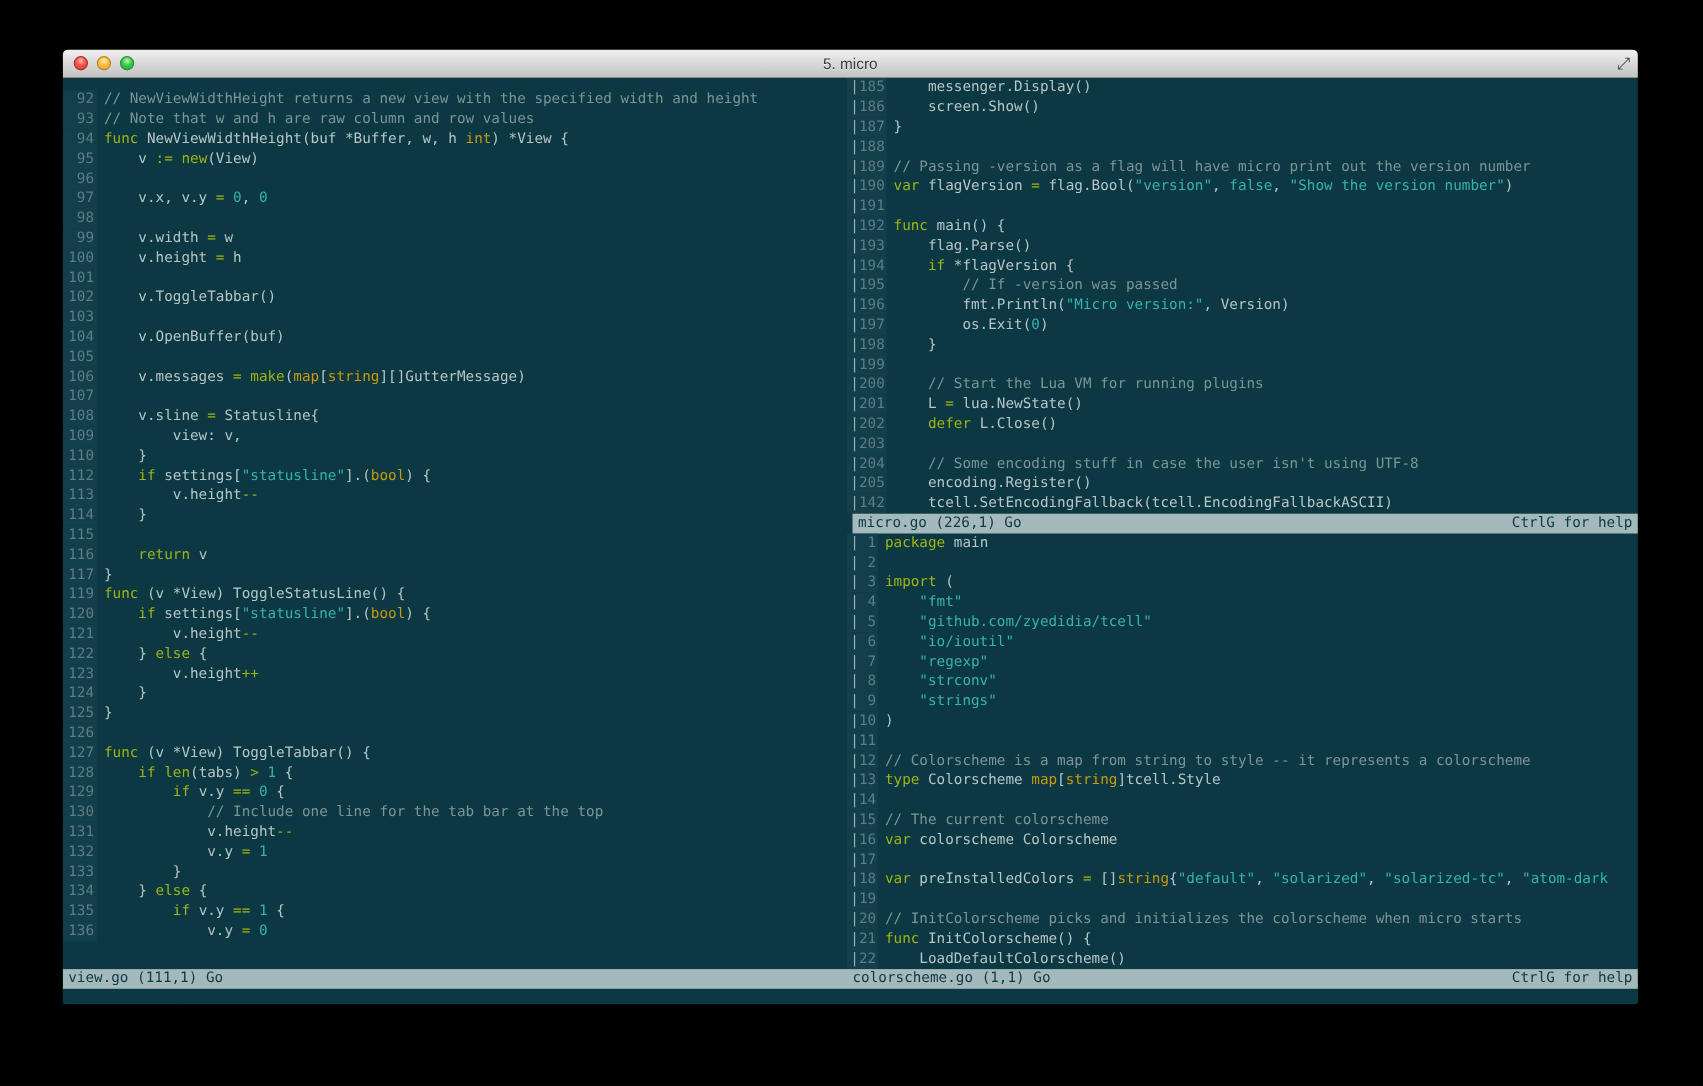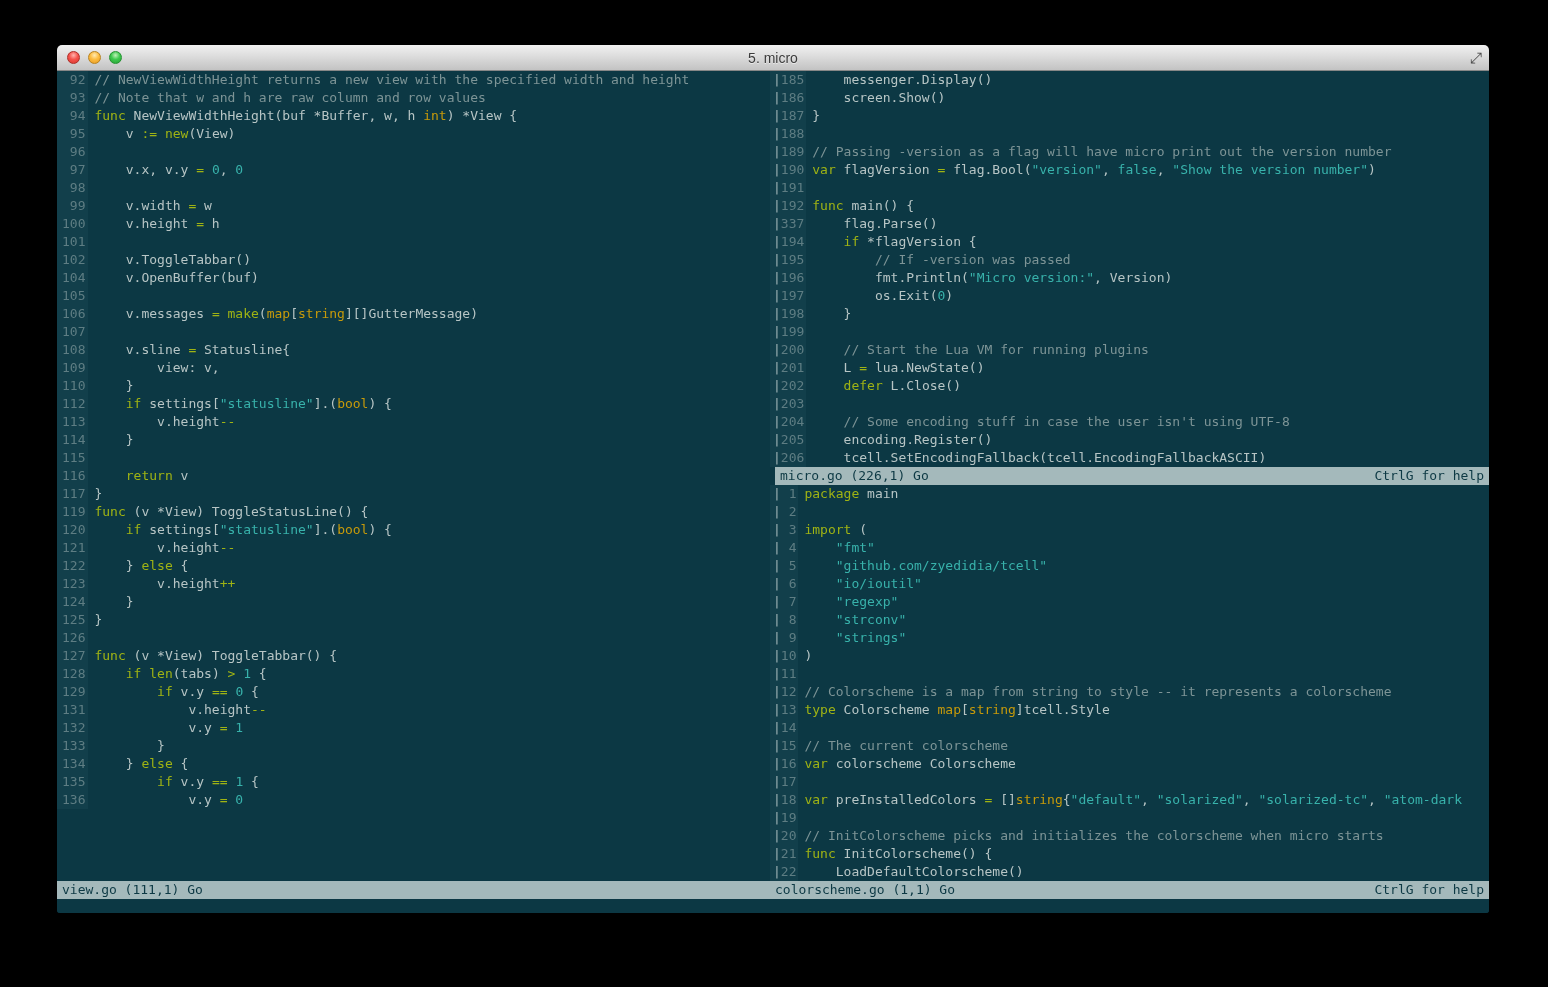--- a/index.html
+++ b/index.html
@@ -21,21 +21,21 @@
   .light.red{background:radial-gradient(circle at 50% 30%,#ffb3ad 0%,#f5534c 45%,#d8362f 100%);border:1px solid #ad2e28;}
   .light.yellow{background:radial-gradient(circle at 50% 30%,#ffeab2 0%,#fdbc40 45%,#e69a23 100%);border:1px solid #b8831f;}
   .light.green{background:radial-gradient(circle at 50% 30%,#c0f0b8 0%,#3ec94e 45%,#28a035 100%);border:1px solid #249231;}
   .title{height:100%;display:flex;align-items:center;justify-content:center;
     font-family:"Liberation Sans",sans-serif;font-size:14px;color:#3b3b3b;text-shadow:0 1px 0 rgba(255,255,255,.55);}
   .resize{position:absolute;right:7px;top:3px;font-size:15px;color:#4a4a4a;cursor:pointer;line-height:20px;}
   
   .term{height:842px;background:var(--bg);display:flex;flex-direction:column;
     font-size:13px;line-height:18px;color:var(--fg);}
   .main{display:flex;height:810px;}
-  .pane-left{width:713px;overflow:hidden;}
+  .pane-left{width:713px;overflow:hidden;margin-top:11px;}
   .right-region{width:719px;display:flex;flex-direction:column;overflow:hidden;}
   .pane-tr{height:396px;overflow:hidden;}
   .pane-br{height:396px;overflow:hidden;}
   .row{display:flex;height:18px;white-space:pre;}
   .gutter{flex:0 0 auto;background:var(--gbg);color:var(--linenum);display:flex;}
   .pane-left .gutter{padding-left:5px;padding-right:3px;}
   .pane-left .ln{display:inline-block;width:3ch;text-align:right;}
   .right-region .gutter{padding-left:3px;padding-right:2px;}
   .pane-tr .ln{display:inline-block;width:3ch;text-align:center;}
   .pane-br .ln{display:inline-block;width:2ch;text-align:right;}
@@ -81,20 +81,21 @@
           <div class="row"><span class="gutter"><span class="ln">93</span></span><span class="content"><span class="sg-c">// Note that w and h are raw column and row values</span></span></div>
           <div class="row"><span class="gutter"><span class="ln">94</span></span><span class="content"><span class="sg-k">func</span><span class="sg-t"> NewViewWidthHeight(buf *Buffer, w, h </span><span class="sg-ty">int</span><span class="sg-t">) *View {</span></span></div>
           <div class="row"><span class="gutter"><span class="ln">95</span></span><span class="content"><span class="sg-t">    v </span><span class="sg-k">:=</span><span class="sg-t"> </span><span class="sg-k">new</span><span class="sg-t">(View)</span></span></div>
           <div class="row"><span class="gutter"><span class="ln">96</span></span><span class="content"></span></div>
           <div class="row"><span class="gutter"><span class="ln">97</span></span><span class="content"><span class="sg-t">    v.x, v.y </span><span class="sg-k">=</span><span class="sg-t"> </span><span class="sg-n">0</span><span class="sg-t">, </span><span class="sg-n">0</span></span></div>
           <div class="row"><span class="gutter"><span class="ln">98</span></span><span class="content"></span></div>
           <div class="row"><span class="gutter"><span class="ln">99</span></span><span class="content"><span class="sg-t">    v.width </span><span class="sg-k">=</span><span class="sg-t"> w</span></span></div>
           <div class="row"><span class="gutter"><span class="ln">100</span></span><span class="content"><span class="sg-t">    v.height </span><span class="sg-k">=</span><span class="sg-t"> h</span></span></div>
           <div class="row"><span class="gutter"><span class="ln">101</span></span><span class="content"></span></div>
           <div class="row"><span class="gutter"><span class="ln">102</span></span><span class="content"><span class="sg-t">    v.ToggleTabbar()</span></span></div>
+          <div class="row"><span class="gutter"><span class="ln">103</span></span><span class="content"></span></div>
           <div class="row"><span class="gutter"><span class="ln">104</span></span><span class="content"><span class="sg-t">    v.OpenBuffer(buf)</span></span></div>
           <div class="row"><span class="gutter"><span class="ln">105</span></span><span class="content"></span></div>
           <div class="row"><span class="gutter"><span class="ln">106</span></span><span class="content"><span class="sg-t">    v.messages </span><span class="sg-k">=</span><span class="sg-t"> </span><span class="sg-k">make</span><span class="sg-t">(</span><span class="sg-ty">map</span><span class="sg-t">[</span><span class="sg-ty">string</span><span class="sg-t">][]GutterMessage)</span></span></div>
           <div class="row"><span class="gutter"><span class="ln">107</span></span><span class="content"></span></div>
           <div class="row"><span class="gutter"><span class="ln">108</span></span><span class="content"><span class="sg-t">    v.sline </span><span class="sg-k">=</span><span class="sg-t"> Statusline{</span></span></div>
           <div class="row"><span class="gutter"><span class="ln">109</span></span><span class="content"><span class="sg-t">        view: v,</span></span></div>
           <div class="row"><span class="gutter"><span class="ln">110</span></span><span class="content"><span class="sg-t">    }</span></span></div>
           <div class="row"><span class="gutter"><span class="ln">112</span></span><span class="content"><span class="sg-t">    </span><span class="sg-k">if</span><span class="sg-t"> settings[</span><span class="sg-s">"statusline"</span><span class="sg-t">].(</span><span class="sg-ty">bool</span><span class="sg-t">) {</span></span></div>
           <div class="row"><span class="gutter"><span class="ln">113</span></span><span class="content"><span class="sg-t">        v.height</span><span class="sg-k">--</span></span></div>
           <div class="row"><span class="gutter"><span class="ln">114</span></span><span class="content"><span class="sg-t">    }</span></span></div>
@@ -105,51 +106,52 @@
           <div class="row"><span class="gutter"><span class="ln">120</span></span><span class="content"><span class="sg-t">    </span><span class="sg-k">if</span><span class="sg-t"> settings[</span><span class="sg-s">"statusline"</span><span class="sg-t">].(</span><span class="sg-ty">bool</span><span class="sg-t">) {</span></span></div>
           <div class="row"><span class="gutter"><span class="ln">121</span></span><span class="content"><span class="sg-t">        v.height</span><span class="sg-k">--</span></span></div>
           <div class="row"><span class="gutter"><span class="ln">122</span></span><span class="content"><span class="sg-t">    } </span><span class="sg-k">else</span><span class="sg-t"> {</span></span></div>
           <div class="row"><span class="gutter"><span class="ln">123</span></span><span class="content"><span class="sg-t">        v.height</span><span class="sg-k">++</span></span></div>
           <div class="row"><span class="gutter"><span class="ln">124</span></span><span class="content"><span class="sg-t">    }</span></span></div>
           <div class="row"><span class="gutter"><span class="ln">125</span></span><span class="content"><span class="sg-t">}</span></span></div>
           <div class="row"><span class="gutter"><span class="ln">126</span></span><span class="content"></span></div>
           <div class="row"><span class="gutter"><span class="ln">127</span></span><span class="content"><span class="sg-k">func</span><span class="sg-t"> (v *View) ToggleTabbar() {</span></span></div>
           <div class="row"><span class="gutter"><span class="ln">128</span></span><span class="content"><span class="sg-t">    </span><span class="sg-k">if</span><span class="sg-t"> </span><span class="sg-k">len</span><span class="sg-t">(tabs) </span><span class="sg-k">&gt;</span><span class="sg-t"> </span><span class="sg-n">1</span><span class="sg-t"> {</span></span></div>
           <div class="row"><span class="gutter"><span class="ln">129</span></span><span class="content"><span class="sg-t">        </span><span class="sg-k">if</span><span class="sg-t"> v.y </span><span class="sg-k">==</span><span class="sg-t"> </span><span class="sg-n">0</span><span class="sg-t"> {</span></span></div>
+          <div class="row"><span class="gutter"><span class="ln">130</span></span><span class="content"><span class="sg-t">            </span><span class="sg-c">// Include one line for the tab bar at the top</span></span></div>
           <div class="row"><span class="gutter"><span class="ln">131</span></span><span class="content"><span class="sg-t">            v.height</span><span class="sg-k">--</span></span></div>
           <div class="row"><span class="gutter"><span class="ln">132</span></span><span class="content"><span class="sg-t">            v.y </span><span class="sg-k">=</span><span class="sg-t"> </span><span class="sg-n">1</span></span></div>
           <div class="row"><span class="gutter"><span class="ln">133</span></span><span class="content"><span class="sg-t">        }</span></span></div>
           <div class="row"><span class="gutter"><span class="ln">134</span></span><span class="content"><span class="sg-t">    } </span><span class="sg-k">else</span><span class="sg-t"> {</span></span></div>
           <div class="row"><span class="gutter"><span class="ln">135</span></span><span class="content"><span class="sg-t">        </span><span class="sg-k">if</span><span class="sg-t"> v.y </span><span class="sg-k">==</span><span class="sg-t"> </span><span class="sg-n">1</span><span class="sg-t"> {</span></span></div>
           <div class="row"><span class="gutter"><span class="ln">136</span></span><span class="content"><span class="sg-t">            v.y </span><span class="sg-k">=</span><span class="sg-t"> </span><span class="sg-n">0</span></span></div>
         </div>
       <div class="right-region">
         <div class="pane-tr">
             <div class="row"><span class="gutter"><span class="pipe">|</span><span class="ln">185</span></span><span class="content"><span class="sg-t">    messenger.Display()</span></span></div>
             <div class="row"><span class="gutter"><span class="pipe">|</span><span class="ln">186</span></span><span class="content"><span class="sg-t">    screen.Show()</span></span></div>
             <div class="row"><span class="gutter"><span class="pipe">|</span><span class="ln">187</span></span><span class="content"><span class="sg-t">}</span></span></div>
             <div class="row"><span class="gutter"><span class="pipe">|</span><span class="ln">188</span></span><span class="content"></span></div>
             <div class="row"><span class="gutter"><span class="pipe">|</span><span class="ln">189</span></span><span class="content"><span class="sg-c">// Passing -version as a flag will have micro print out the version number</span></span></div>
             <div class="row"><span class="gutter"><span class="pipe">|</span><span class="ln">190</span></span><span class="content"><span class="sg-k">var</span><span class="sg-t"> flagVersion </span><span class="sg-k">=</span><span class="sg-t"> flag.Bool(</span><span class="sg-s">"version"</span><span class="sg-t">, </span><span class="sg-n">false</span><span class="sg-t">, </span><span class="sg-s">"Show the version number"</span><span class="sg-t">)</span></span></div>
             <div class="row"><span class="gutter"><span class="pipe">|</span><span class="ln">191</span></span><span class="content"></span></div>
             <div class="row"><span class="gutter"><span class="pipe">|</span><span class="ln">192</span></span><span class="content"><span class="sg-k">func</span><span class="sg-t"> main() {</span></span></div>
-            <div class="row"><span class="gutter"><span class="pipe">|</span><span class="ln">337</span></span><span class="content"><span class="sg-t">    flag.Parse()</span></span></div>
+            <div class="row"><span class="gutter"><span class="pipe">|</span><span class="ln">193</span></span><span class="content"><span class="sg-t">    flag.Parse()</span></span></div>
             <div class="row"><span class="gutter"><span class="pipe">|</span><span class="ln">194</span></span><span class="content"><span class="sg-t">    </span><span class="sg-k">if</span><span class="sg-t"> *flagVersion {</span></span></div>
             <div class="row"><span class="gutter"><span class="pipe">|</span><span class="ln">195</span></span><span class="content"><span class="sg-t">        </span><span class="sg-c">// If -version was passed</span></span></div>
             <div class="row"><span class="gutter"><span class="pipe">|</span><span class="ln">196</span></span><span class="content"><span class="sg-t">        fmt.Println(</span><span class="sg-s">"Micro version:"</span><span class="sg-t">, Version)</span></span></div>
             <div class="row"><span class="gutter"><span class="pipe">|</span><span class="ln">197</span></span><span class="content"><span class="sg-t">        os.Exit(</span><span class="sg-n">0</span><span class="sg-t">)</span></span></div>
             <div class="row"><span class="gutter"><span class="pipe">|</span><span class="ln">198</span></span><span class="content"><span class="sg-t">    }</span></span></div>
             <div class="row"><span class="gutter"><span class="pipe">|</span><span class="ln">199</span></span><span class="content"></span></div>
             <div class="row"><span class="gutter"><span class="pipe">|</span><span class="ln">200</span></span><span class="content"><span class="sg-t">    </span><span class="sg-c">// Start the Lua VM for running plugins</span></span></div>
             <div class="row"><span class="gutter"><span class="pipe">|</span><span class="ln">201</span></span><span class="content"><span class="sg-t">    L </span><span class="sg-k">=</span><span class="sg-t"> lua.NewState()</span></span></div>
             <div class="row"><span class="gutter"><span class="pipe">|</span><span class="ln">202</span></span><span class="content"><span class="sg-t">    </span><span class="sg-k">defer</span><span class="sg-t"> L.Close()</span></span></div>
             <div class="row"><span class="gutter"><span class="pipe">|</span><span class="ln">203</span></span><span class="content"></span></div>
             <div class="row"><span class="gutter"><span class="pipe">|</span><span class="ln">204</span></span><span class="content"><span class="sg-t">    </span><span class="sg-c">// Some encoding stuff in case the user isn't using UTF-8</span></span></div>
             <div class="row"><span class="gutter"><span class="pipe">|</span><span class="ln">205</span></span><span class="content"><span class="sg-t">    encoding.Register()</span></span></div>
-            <div class="row"><span class="gutter"><span class="pipe">|</span><span class="ln">206</span></span><span class="content"><span class="sg-t">    tcell.SetEncodingFallback(tcell.EncodingFallbackASCII)</span></span></div>
+            <div class="row"><span class="gutter"><span class="pipe">|</span><span class="ln">142</span></span><span class="content"><span class="sg-t">    tcell.SetEncodingFallback(tcell.EncodingFallbackASCII)</span></span></div>
           </div>
         <div class="statusbar mid">
           <span>micro.go (226,1) Go</span>
           <span>CtrlG for help</span>
         </div>
         <div class="pane-br">
             <div class="row"><span class="gutter"><span class="pipe">|</span><span class="ln">1</span></span><span class="content"><span class="sg-k">package</span><span class="sg-t"> main</span></span></div>
             <div class="row"><span class="gutter"><span class="pipe">|</span><span class="ln">2</span></span><span class="content"></span></div>
             <div class="row"><span class="gutter"><span class="pipe">|</span><span class="ln">3</span></span><span class="content"><span class="sg-k">import</span><span class="sg-t"> (</span></span></div>
             <div class="row"><span class="gutter"><span class="pipe">|</span><span class="ln">4</span></span><span class="content"><span class="sg-t">    </span><span class="sg-s">"fmt"</span></span></div>

